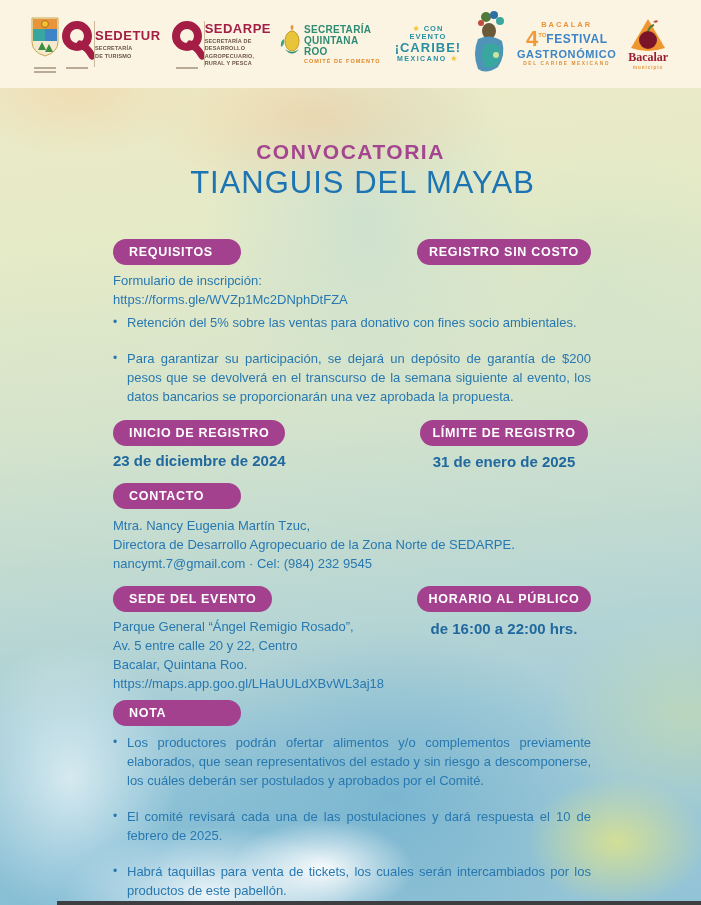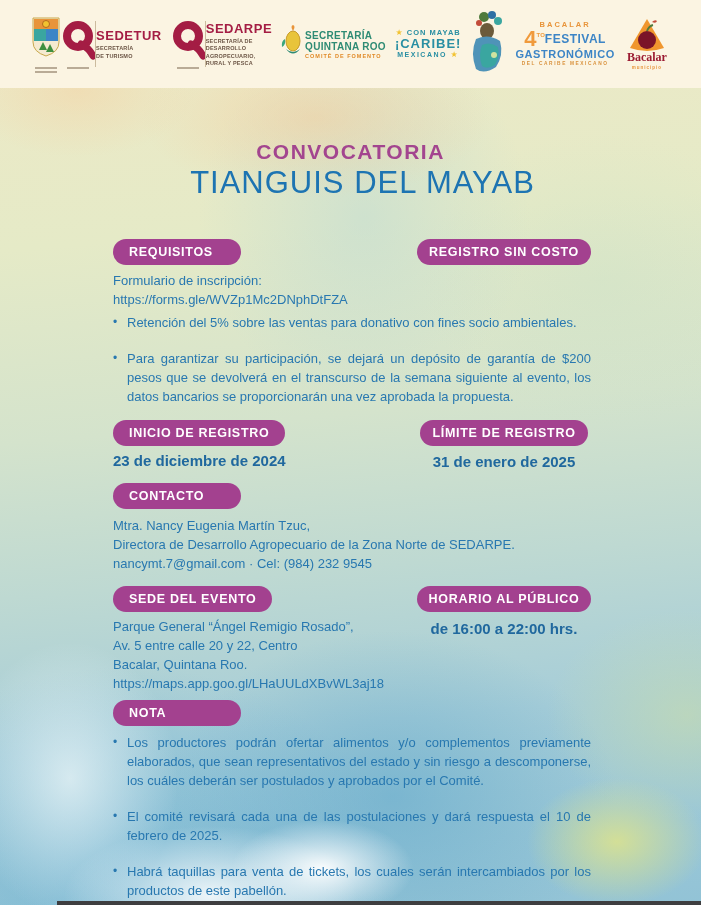--- a/index.html
+++ b/index.html
@@ -136,21 +136,21 @@
         </svg>
       </div>
       <div class="gastro-txt">
         <div class="l1">SECRETARÍA</div>
         <div class="l1">QUINTANA ROO</div>
         <div class="l2">COMITÉ DE FOMENTO</div>
       </div>
     </div>
 
     <div class="caribe">
-      <div class="c1"><span class="star">★</span> <span>CON MAYAB</span></div>
+      <div class="c1"><span class="star">★</span> <span>CON EVENTO</span></div>
       <div class="c2">¡CARIBE!</div>
       <div class="c3"><span>MEXICANO</span> <span class="star">★</span></div>
     </div>
 
     <div>
       <svg width="36" height="66" viewBox="0 0 36 66">
         <circle cx="14" cy="8" r="5" fill="#4f7a3c"></circle>
         <circle cx="22" cy="6" r="4" fill="#2e6fa3"></circle>
         <circle cx="28" cy="12" r="4" fill="#3aa6a0"></circle>
         <circle cx="9" cy="14" r="3" fill="#c24b3a"></circle>

